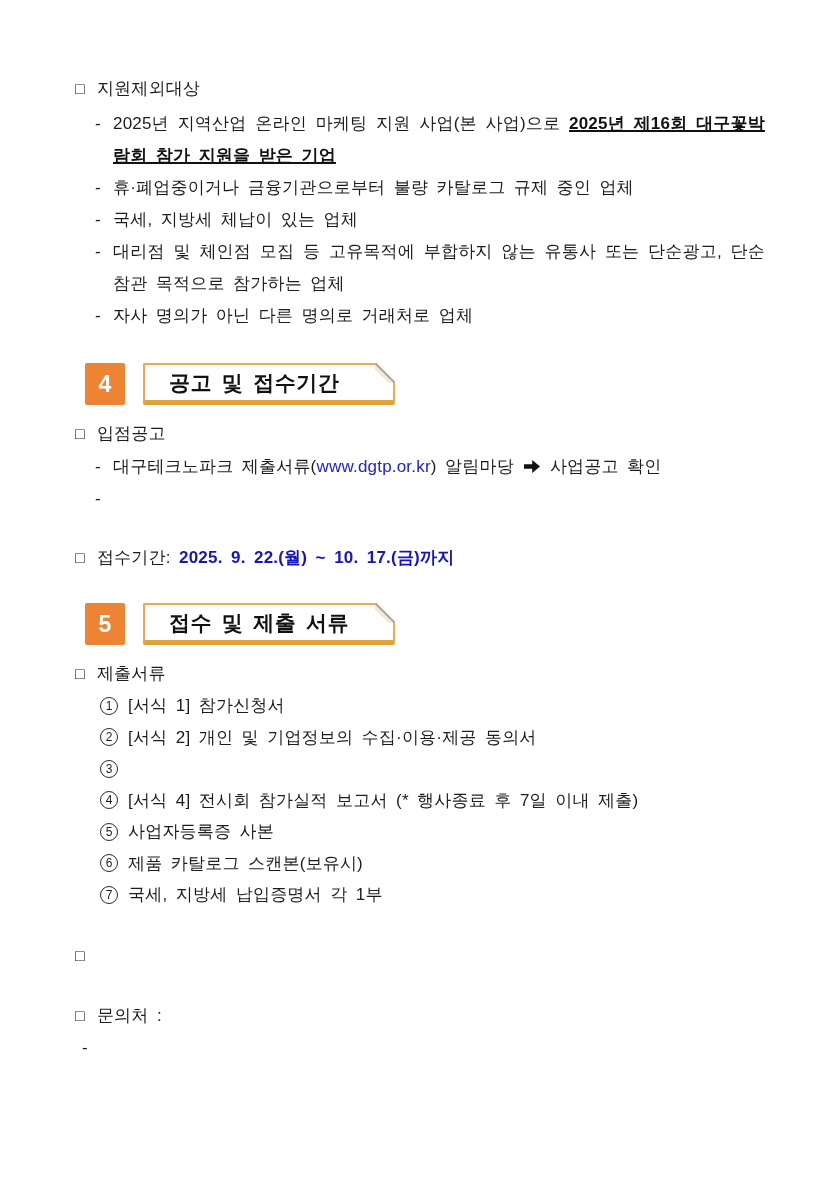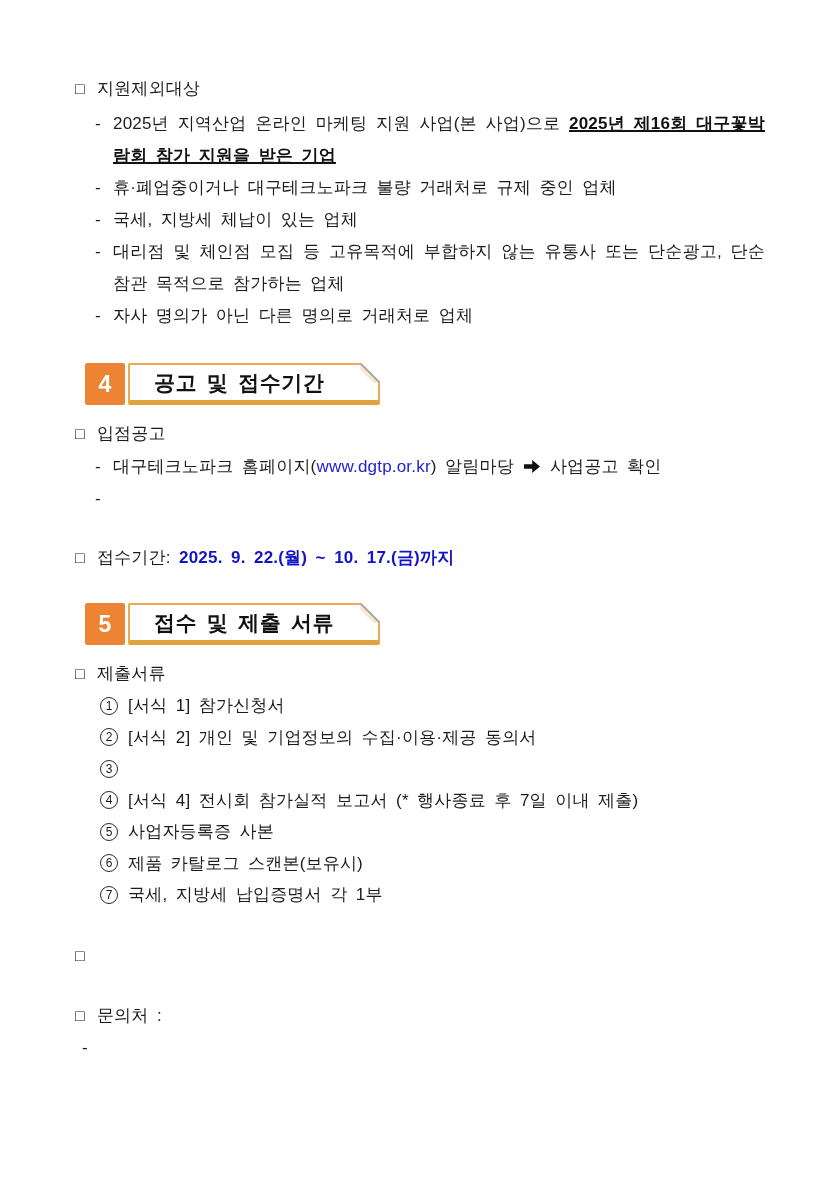--- a/index.html
+++ b/index.html
@@ -29,21 +29,21 @@
   .bullet .txt { flex: 1; text-align: justify; }
   .em { font-weight: bold; text-decoration: underline; text-decoration-thickness: 1.5px; color: #111; }
   .sec-header { display: flex; margin-left: 10px; margin-top: 31px; height: 42px; }
   .badge {
     width: 40px; height: 42px; background: #ED8433; color: #ffffff;
     font-size: 23px; font-weight: bold;
     display: flex; align-items: center; justify-content: center;
     border-radius: 2px; flex: 0 0 40px;
   }
   .tab-box {
-    position: relative; margin-left: 3px; width: 252px; height: 42px;
+    position: relative; margin-left: 18px; width: 252px; height: 42px;
     background: #ffffff;
     border: 2px solid #EDA953;
     border-bottom: 5px solid #DFA33B;
     border-radius: 2px;
     display: flex; align-items: center; padding-left: 24px;
     font-size: 21px; font-weight: bold; letter-spacing: 0.5px; color: #111;
   }
   .fold {
     position: absolute; top: -2px; right: -2px; width: 20px; height: 20px;
     background: linear-gradient(45deg, #ffffff 0 34%, #efe8dd 34% 46%, #b7aa9c 46% 53%, #ffffff 53% 100%);
@@ -83,21 +83,21 @@
 
     <div class="bullet mt-bullet1">
       <span class="dash">-</span>
       <div class="txt">
         <span>2025년 지역산업 온라인 마케팅 지원 사업(본 사업)으로</span>
         <span class="em">2025년 제16회 대구꽃박람회 참가 지원을 받은 기업</span>
       </div>
     </div>
     <div class="bullet">
       <span class="dash">-</span>
-      <div class="txt">휴·폐업중이거나 대구테크노파크 불량 거래처로 규제 중인 업체</div>
+      <div class="txt">휴·폐업중이거나 금융기관으로부터 불량 카탈로그 규제 중인 업체</div>
     </div>
     <div class="bullet">
       <span class="dash">-</span>
       <div class="txt">국세, 지방세 체납이 있는 업체</div>
     </div>
     <div class="bullet">
       <span class="dash">-</span>
       <div class="txt">대리점 및 체인점 모집 등 고유목적에 부합하지 않는 유통사 또는 단순광고, 단순참관 목적으로 참가하는 업체</div>
     </div>
     <div class="bullet">
@@ -114,21 +114,21 @@
     </div>
 
     <div class="chk-row mt-heading">
       <span class="chk">□</span>
       <span>입점공고</span>
     </div>
 
     <div class="sub-line mt-line1">
       <span class="dash">-</span>
       <div>
-        <span>대구테크노파크 홈페이지(</span><a class="link">www.dgtp.or.kr</a><span>) 알림마당</span><span class="arrow"><svg width="16" height="13" viewBox="0 0 16 13">
+        <span>대구테크노파크 제출서류(</span><a class="link">www.dgtp.or.kr</a><span>) 알림마당</span><span class="arrow"><svg width="16" height="13" viewBox="0 0 16 13">
               <path d="M0 4.2h8.2V0L16 6.5 8.2 13V8.8H0z" fill="#111"></path>
             </svg></span><span>사업공고 확인</span>
       </div>
     </div>
     <div class="sub-line">
       <span class="dash">-</span>
     </div>
 
     <div class="chk-row mt-period">
       <span class="chk">□</span>

